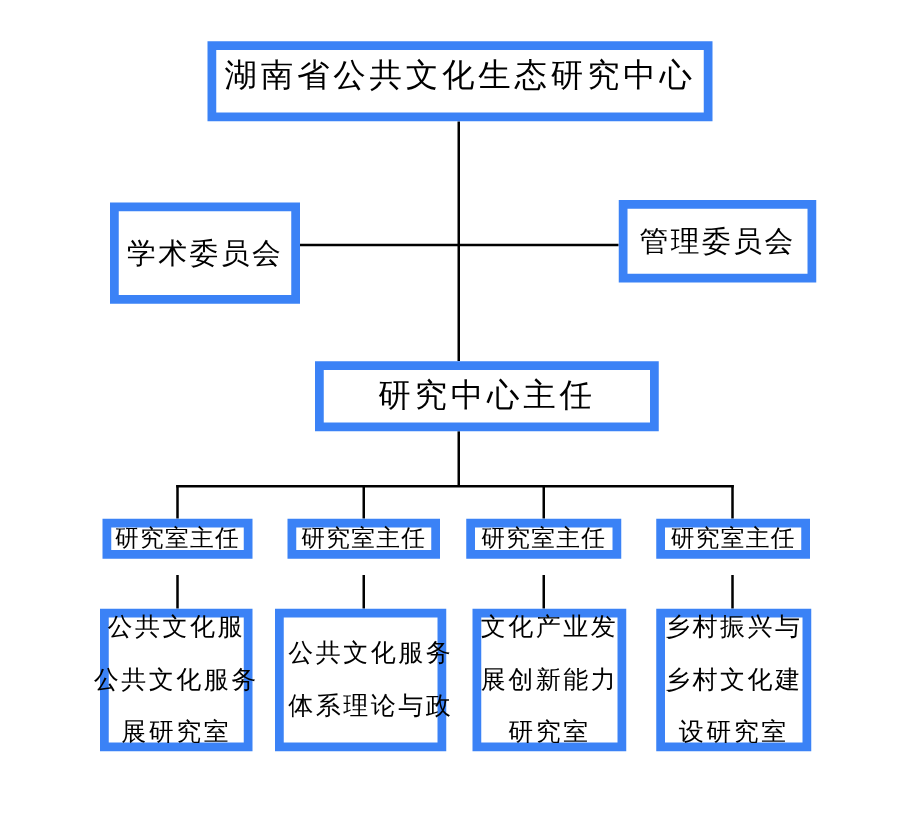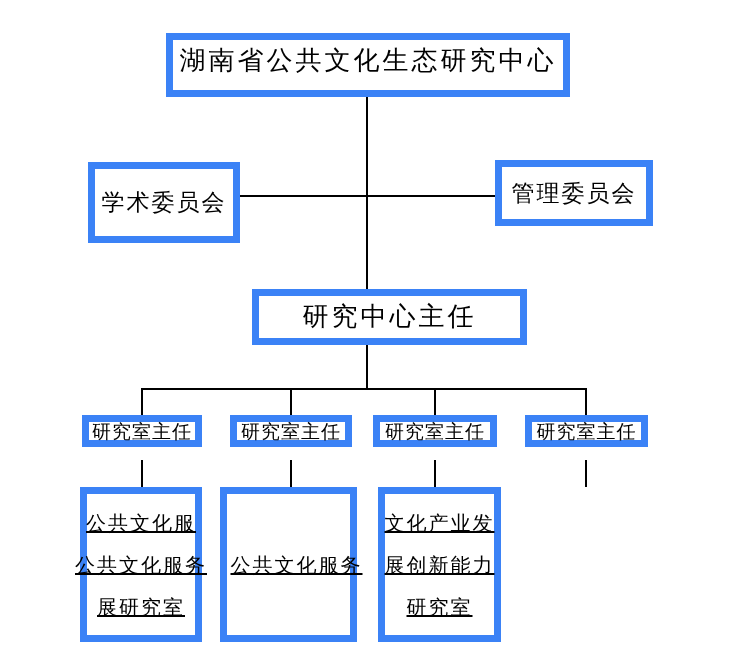--- a/index.html
+++ b/index.html
@@ -30,21 +30,21 @@
   .acad-box      { left: 88px;  top: 162px; width: 152px; height: 81px; font-size: 23px; letter-spacing: 2px; }
   .mgmt-box      { left: 495px; top: 160px; width: 158px; height: 66px; font-size: 23px; letter-spacing: 2px; }
   .director-box  { left: 252px; top: 289px; width: 275px; height: 56px; font-size: 26px; letter-spacing: 3px; text-align: right; }
 
   .head-box { top: 415px; height: 32px; font-size: 19px; letter-spacing: 1px; }
   .head-1 { left: 82px;  width: 120px; }
   .head-2 { left: 230px; width: 122px; }
   .head-3 { left: 373px; width: 124px; }
   .head-4 { left: 525px; width: 123px; }
 
-  .name-box { top: 487px; height: 155px; font-size: 20px; letter-spacing: 2px; flex-direction: column; justify-content: center; text-decoration: underline; }
+  .name-box { top: 487px; height: 114px; font-size: 20px; letter-spacing: 2px; flex-direction: column; justify-content: center; }
   .name-box .ln { line-height: 42px; white-space: nowrap; }
   .name-1 { left: 80px;  width: 122px; }
   .name-2 { left: 220px; width: 137px; padding-left: 16px; }
   .name-3 { left: 378px; width: 123px; text-align: right; }
   .name-4 { left: 525px; width: 124px; }
 </style>
 </head>
 <body>
 
 <div class="stage">
@@ -92,20 +92,26 @@
     <span>研究室主任</span>
   </div>
 
   <div class="box name-box name-1">
     <div class="ln">公共文化服</div>
     <div class="ln">公共文化服务</div>
     <div class="ln">展研究室</div>
   </div>
   <div class="box name-box name-2">
     <div class="ln">公共文化服务</div>
+    <div class="ln">体系理论与政</div>
   </div>
   <div class="box name-box name-3">
     <div class="ln">文化产业发</div>
     <div class="ln">展创新能力</div>
     <div class="ln">研究室</div>
   </div>
+  <div class="box name-box name-4">
+    <div class="ln">乡村振兴与</div>
+    <div class="ln">乡村文化建</div>
+    <div class="ln">设研究室</div>
+  </div>
 
 </div>
 
 </body></html>

